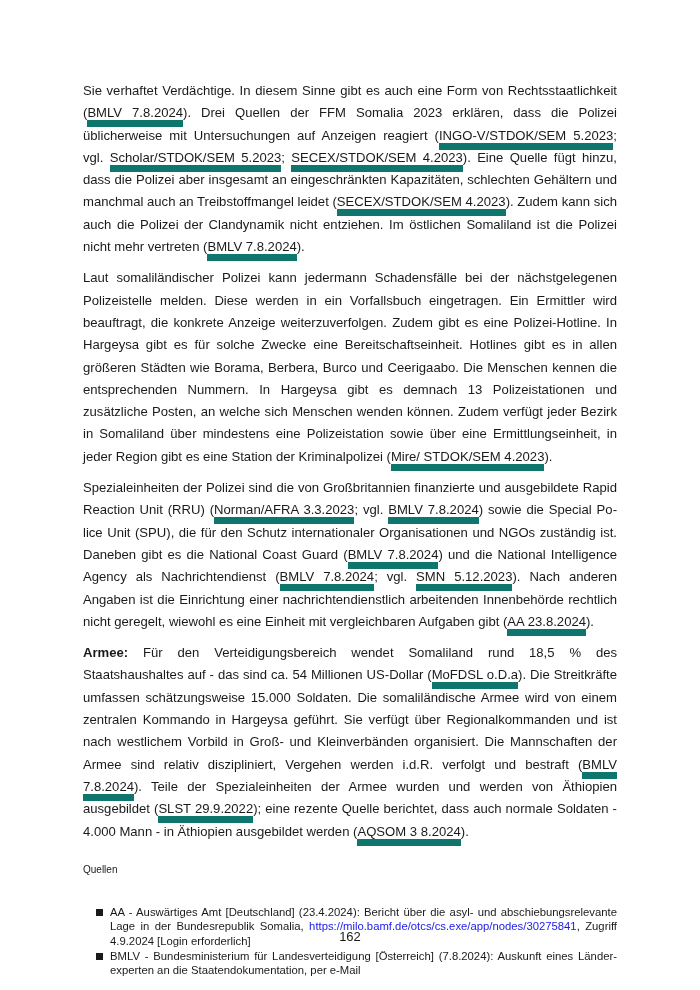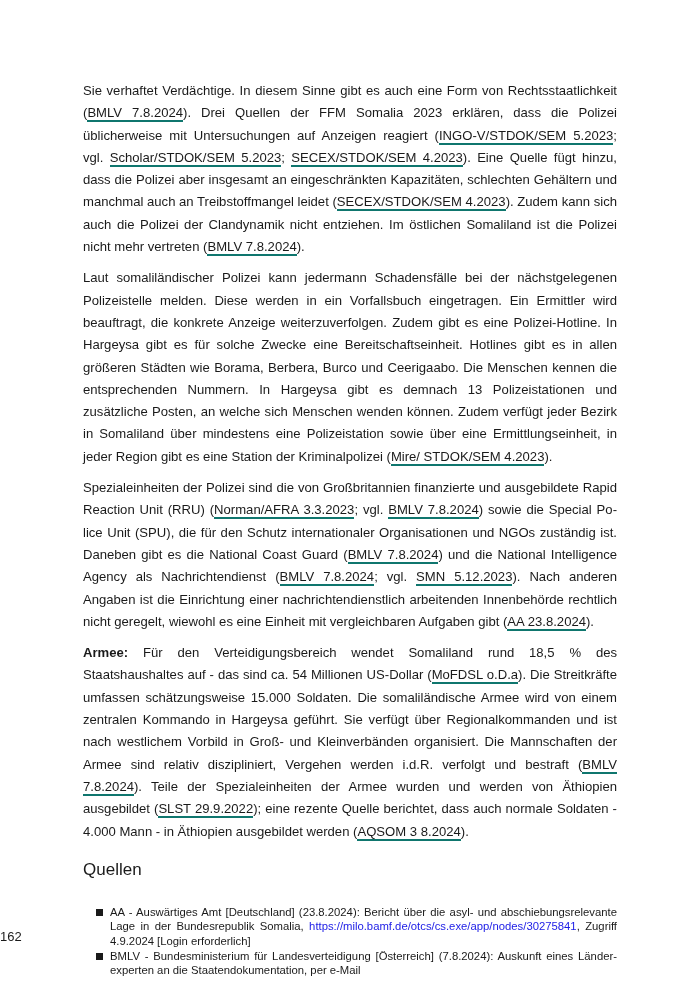--- a/index.html
+++ b/index.html
@@ -24,29 +24,29 @@
     .para {
       font-size: 13.1px;
       line-height: 22.3px;
       text-align: justify;
       margin: 0 0 9px 0;
       hyphens: manual;
     }
     .cite {
       color: #1a1a1a;
       text-decoration: none;
-      border-bottom: 2px solid #0f766e;
+      border-bottom: 7px solid #0f766e;
       padding-bottom: 0px;
     }
     .bold {
       font-weight: bold;
       margin-top: 43px;
     }
     .sources-heading {
-      font-size: 17px;
+      font-size: 10px;
       line-height: 22px;
       margin: 16px 0 24px 0;
     }
     .sources {
       list-style: none;
       margin: 0;
       padding: 0 0 0 13px;
     }
     .sources li {
       position: relative;
@@ -66,36 +66,36 @@
     }
     .url {
       color: #1a1ae6;
       text-decoration: none;
     }
     .page-number {
       position: absolute;
       left: 0;
       width: 700px;
       top: 929px;
-      text-align: left;
+      text-align: center;
       font-size: 13px;
       color: #1a1a1a;
     }
   </style>
 </head>
 <body>
 
 <div class="page">
   <div id="paragraphs">
       <p class="para"><span>Sie verhaftet Verdächtige. In diesem Sinne gibt es auch eine Form von Rechtsstaatlichkeit (</span><a class="cite">BMLV 7.8.2024</a><span>). Drei Quellen der FFM Somalia 2023 erklären, dass die Polizei üblicherweise mit Un­tersuchungen auf Anzeigen reagiert (</span><a class="cite">INGO-V/STDOK/SEM 5.2023</a><span>; vgl. </span><a class="cite">Scholar/STDOK/SEM 5.2023</a><span>; </span><a class="cite">SECEX/STDOK/SEM 4.2023</a><span>). Eine Quelle fügt hinzu, dass die Polizei aber insgesamt an eingeschränkten Kapazitäten, schlechten Gehältern und manchmal auch an Treibstoffman­gel leidet (</span><a class="cite">SECEX/STDOK/SEM 4.2023</a><span>). Zudem kann sich auch die Polizei der Clandynamik nicht entziehen. Im östlichen Somaliland ist die Polizei nicht mehr vertreten (</span><a class="cite">BMLV 7.8.2024</a><span>).</span></p>
       <p class="para"><span>Laut somaliländischer Polizei kann jedermann Schadensfälle bei der nächstgelegenen Polizei­stelle melden. Diese werden in ein Vorfallsbuch eingetragen. Ein Ermittler wird beauftragt, die konkrete Anzeige weiterzuverfolgen. Zudem gibt es eine Polizei-Hotline. In Hargeysa gibt es für solche Zwecke eine Bereitschaftseinheit. Hotlines gibt es in allen größeren Städten wie Borama, Berbera, Burco und Ceerigaabo. Die Menschen kennen die entsprechenden Nummern. In Har­geysa gibt es demnach 13 Polizeistationen und zusätzliche Posten, an welche sich Menschen wenden können. Zudem verfügt jeder Bezirk in Somaliland über mindestens eine Polizeistation sowie über eine Ermittlungseinheit, in jeder Region gibt es eine Station der Kriminalpolizei (</span><a class="cite">Mire/ STDOK/SEM 4.2023</a><span>).</span></p>
       <p class="para"><span>Spezialeinheiten der Polizei sind die von Großbritannien finanzierte und ausgebildete Ra­pid Reaction Unit (RRU) (</span><a class="cite">Norman/AFRA 3.3.2023</a><span>; vgl. </span><a class="cite">BMLV 7.8.2024</a><span>) sowie die Special Po­lice Unit (SPU), die für den Schutz internationaler Organisationen und NGOs zuständig ist. Daneben gibt es die National Coast Guard (</span><a class="cite">BMLV 7.8.2024</a><span>) und die National Intelligence Agen­cy als Nachrichtendienst (</span><a class="cite">BMLV 7.8.2024</a><span>; vgl. </span><a class="cite">SMN 5.12.2023</a><span>). Nach anderen Angaben ist die Einrichtung einer nachrichtendienstlich arbeitenden Innenbehörde rechtlich nicht geregelt, wiewohl es eine Einheit mit vergleichbaren Aufgaben gibt (</span><a class="cite">AA 23.8.2024</a><span>).</span></p>
       <p class="para"><span class="bold">Armee:</span><span> Für den Verteidigungsbereich wendet Somaliland rund 18,5 % des Staatshaushaltes auf - das sind ca. 54 Millionen US-Dollar (</span><a class="cite">MoFDSL o.D.a</a><span>). Die Streitkräfte umfassen schät­zungsweise 15.000 Soldaten. Die somaliländische Armee wird von einem zentralen Kommando in Hargeysa geführt. Sie verfügt über Regionalkommanden und ist nach westlichem Vorbild in Groß- und Kleinverbänden organisiert. Die Mannschaften der Armee sind relativ diszipliniert, Vergehen werden i.d.R. verfolgt und bestraft (</span><a class="cite">BMLV 7.8.2024</a><span>). Teile der Spezialeinheiten der Armee wurden und werden von Äthiopien ausgebildet (</span><a class="cite">SLST 29.9.2022</a><span>); eine rezente Quelle berichtet, dass auch normale Soldaten - 4.000 Mann - in Äthiopien ausgebildet werden (</span><a class="cite">AQSOM 3 8.2024</a><span>).</span></p>
     </div>
   <div class="sources-heading">Quellen</div>
   <ul class="sources" id="sources">
-      <li><span class="bullet"></span><span>AA - Auswärtiges Amt [Deutschland] (23.8.2024): Bericht über die asyl- und abschiebungsrelevante Lage in der Bundesrepublik Somalia, </span><a class="url">https://milo.bamf.de/otcs/cs.exe/app/nodes/30275841</a><span>, Zugriff 4.9.2024 [Login erforderlich]</span></li>
+      <li><span class="bullet"></span><span>AA - Auswärtiges Amt [Deutschland] (23.4.2024): Bericht über die asyl- und abschiebungsrelevante Lage in der Bundesrepublik Somalia, </span><a class="url">https://milo.bamf.de/otcs/cs.exe/app/nodes/30275841</a><span>, Zugriff 4.9.2024 [Login erforderlich]</span></li>
       <li><span class="bullet"></span></li>
       <li><span class="bullet"></span><span>BMLV - Bundesministerium für Landesverteidigung [Österreich] (7.8.2024): Auskunft eines Länder­experten an die Staatendokumentation, per e-Mail</span></li>
     </ul>
 </div>
 
 <div class="page-number">162</div>
 
 </body></html>

